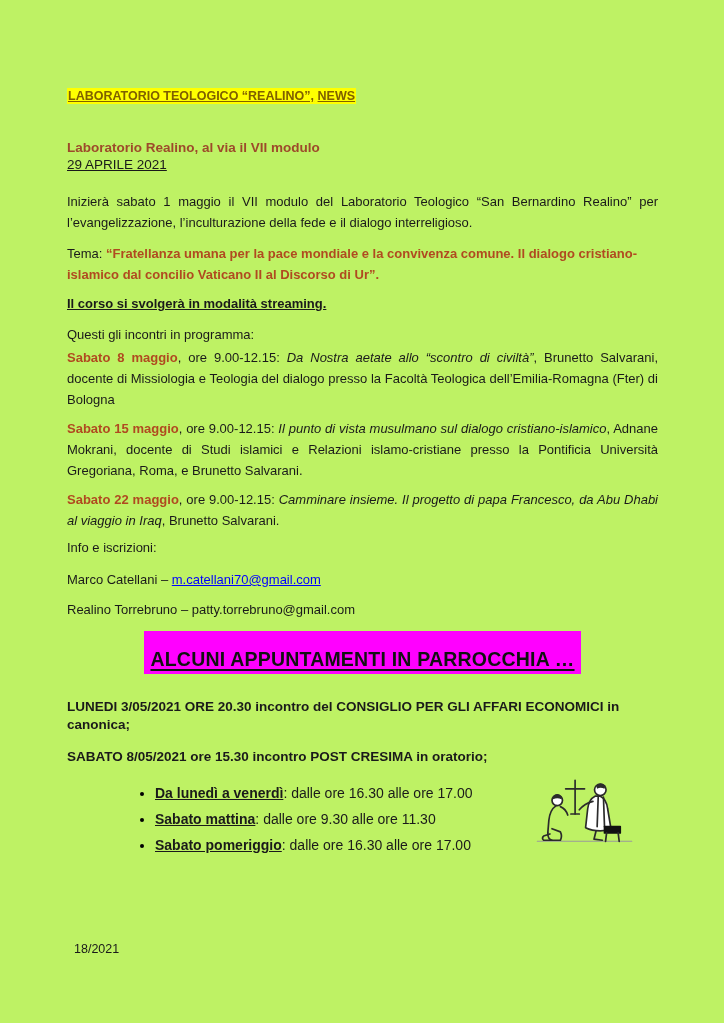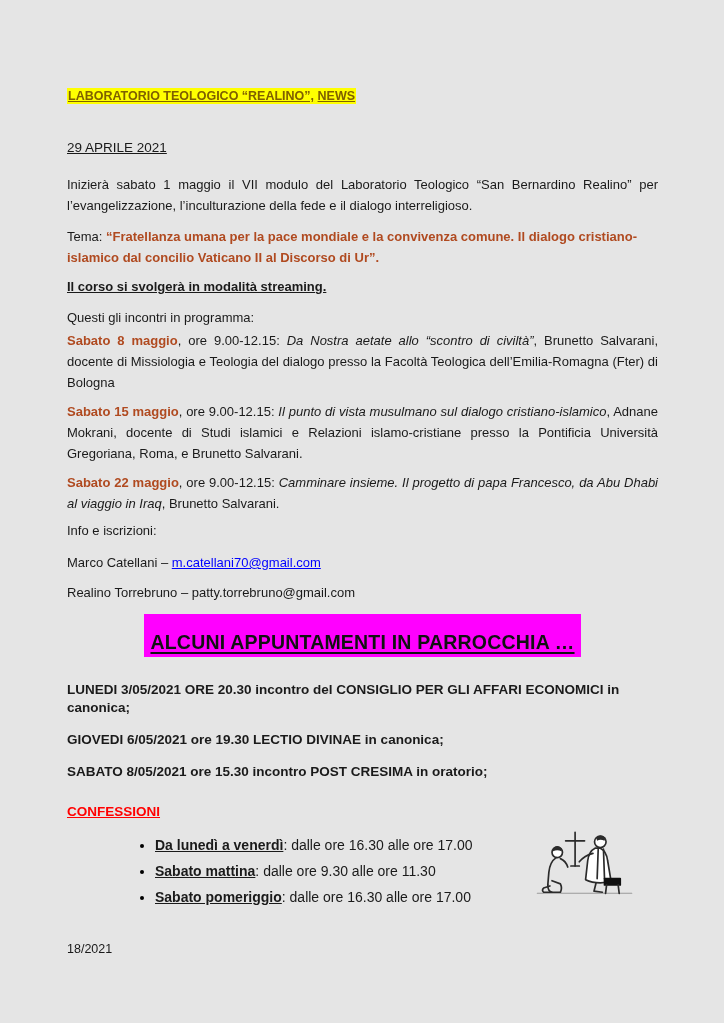--- a/index.html
+++ b/index.html
@@ -2,21 +2,21 @@
 <html style="--highlight-yellow: #FFFF00; --highlight-magenta: #FF00FF; --masthead-text: #7F6000; --title-red: #9D4A2B; --theme-orange: #B04A20; --confessioni-red: #FF0000; --link-blue: #0000FF;"><head>
 <meta charset="utf-8">
 <style>
   * { box-sizing: border-box; }
   html, body { margin: 0; padding: 0; background: #ffffff; }
   .page {
     position: relative;
     width: 724px;
     height: 1023px;
     margin: 0 auto;
-    background: #e5e5e5;
+    background: #bef264;
     font-family: "Liberation Sans", "DejaVu Sans", sans-serif;
     font-size: 13px;
     color: #1a1a1a;
     overflow: hidden;
   }
   .doc { padding: 86px 66px 0 67px; }
   p { margin: 0; line-height: 21px; }
 
   
   .masthead { margin-bottom: 32px; font-size: 12.5px; font-weight: bold; }
@@ -108,35 +108,36 @@
     color: #1a1a1a;
     margin-left: 36px;
   }
   ul.confession-list li::marker { color: #000; font-size: 13px; }
   .bullet-label { font-weight: bold; text-decoration: underline; }
 
   .clipart-box { width: 105px; margin-right: 22px; margin-top: -8px; }
 
   .footer {
     position: absolute;
-    left: 67px;
+    left: 74px;
     top: 942px;
     font-size: 12.5px;
     color: #1a1a1a;
   }
 </style>
 </head>
 <body>
 
 <div class="page">
   <div class="doc">
 
     <p class="masthead"><span class="hl"><a>LABORATORIO TEOLOGICO “REALINO”,</a><span> </span><a>NEWS</a></span></p>
 
     <div class="title-block">
+      <div class="doc-title">Laboratorio Realino, al via il VII modulo</div>
       <div><span class="doc-date">29 APRILE 2021</span></div>
     </div>
 
     <p class="intro">Inizierà sabato 1 maggio il VII modulo del Laboratorio Teologico “San Bernardino Realino” per l’evangelizzazione, l’inculturazione della fede e il dialogo interreligioso.</p>
 
     <p class="tema"><span>Tema: </span><span class="tema-text">“Fratellanza umana per la pace mondiale e la convivenza comune. Il dialogo cristiano-islamico dal concilio Vaticano II al Discorso di Ur”.</span></p>
 
     <p class="streaming">Il corso si svolgerà in modalità streaming.</p>
 
     <p class="program-intro">Questi gli incontri in programma:</p>
@@ -151,24 +152,22 @@
 
     <p class="contact"><span>Marco Catellani – </span><a class="email-link">m.catellani70@gmail.com</a></p>
 
     <p class="contact"><span>Realino Torrebruno – </span><span>patty.torrebruno@gmail.com</span></p>
 
     <div class="parish-heading-wrap">
       <span class="parish-heading">ALCUNI APPUNTAMENTI IN PARROCCHIA …</span>
     </div>
 
     <p class="appt">LUNEDI 3/05/2021 ORE 20.30 incontro del CONSIGLIO PER GLI AFFARI ECONOMICI in canonica;</p>
-    <p class="appt">GIOVEDI 6/05/2021 ore 19.30 LECTIO DIVINAE in canonica;</p>
     <p class="appt">SABATO 8/05/2021 ore 15.30 incontro POST CRESIMA in oratorio;</p>
 
-    <p class="confessions-heading">CONFESSIONI</p>
 
     <div class="confession-row">
       <ul class="confession-list">
         <li><span class="bullet-label">Da lunedì a venerdì</span><span>: dalle ore 16.30 alle ore 17.00</span></li>
         <li><span class="bullet-label">Sabato mattina</span><span>: dalle ore 9.30 alle ore 11.30</span></li>
         <li><span class="bullet-label">Sabato pomeriggio</span><span>: dalle ore 16.30 alle ore 17.00</span></li>
       </ul>
       <div class="clipart-box">
         <svg width="105" height="84" viewBox="0 0 100 80">
           <g stroke="#2b2b2b" stroke-width="1.6" fill="none" stroke-linecap="round" stroke-linejoin="round">

